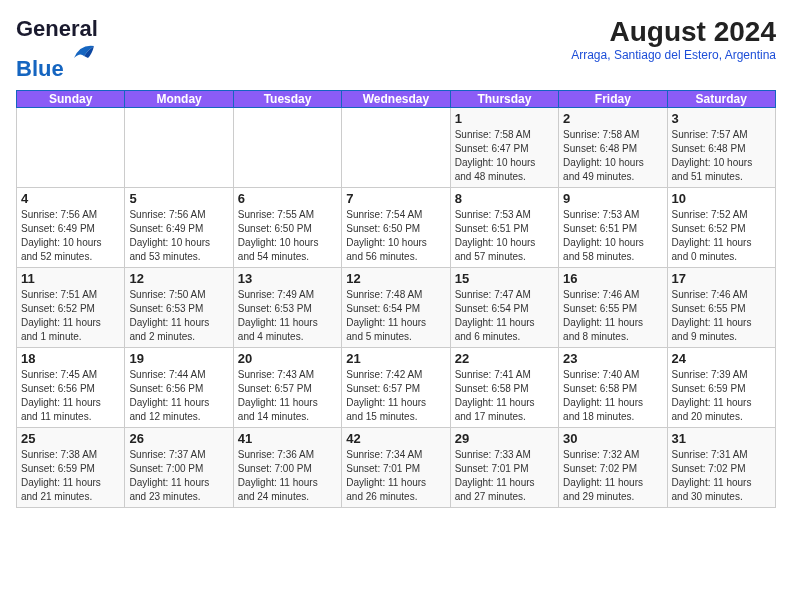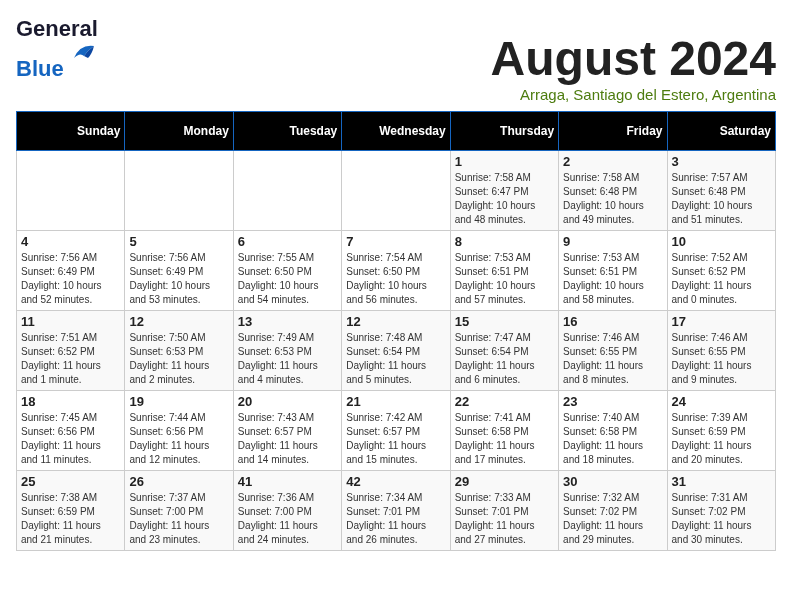--- a/index.html
+++ b/index.html
@@ -18,40 +18,39 @@
     }
     .logo {
       display: flex;
       flex-direction: column;
       align-items: flex-start;
     }
     .title-block {
       text-align: right;
     }
     .title-block h1 {
-      font-size: 48px;
+      font-size: 28px;
       font-weight: bold;
       color: #222;
-      margin-top: 15px;
     }
     .title-block h2 {
-      font-size: 15px;
-      color: #4d7c0f;
+      font-size: 12px;
+      color: #1d4ed8;
       font-weight: normal;
     }
     table {
       width: 100%;
       border-collapse: collapse;
       font-size: 10.5px;
     }
     thead tr th {
-      background: #000000;
+      background: #8b5cf6;
       color: #fff;
-      padding: 12px 4px;
-      text-align: right;
+      padding: 1px 4px;
+      text-align: center;
       font-size: 12px;
       border: 1px solid #1565c0;
     }
     tbody tr td {
       border: 1px solid #ccc;
       vertical-align: top;
       padding: 3px 4px;
       min-height: 80px;
       height: 80px;
       width: 108px;

